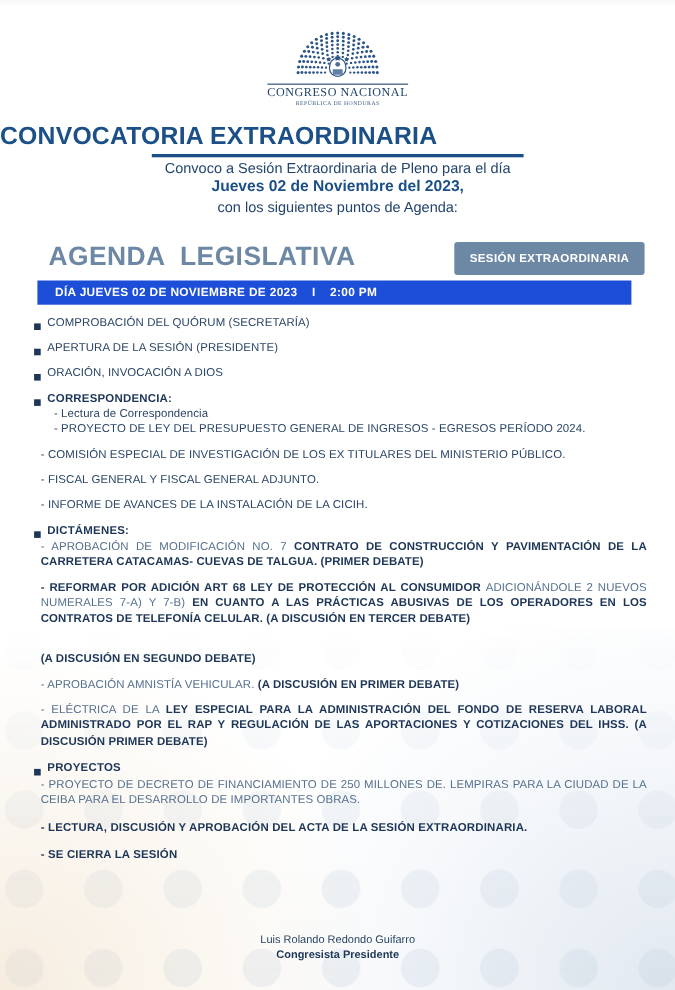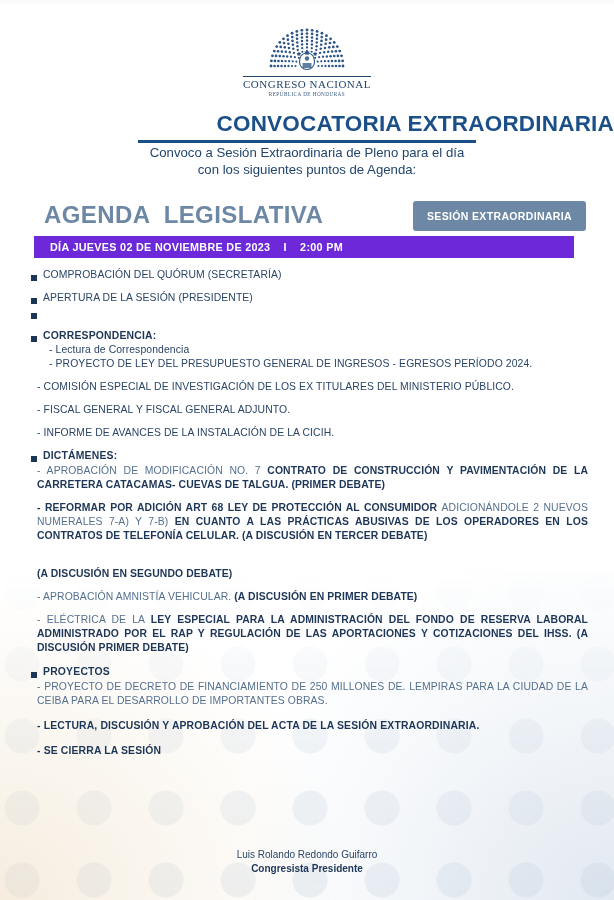--- a/index.html
+++ b/index.html
@@ -101,21 +101,21 @@
   }
   .logo-rule {
     width: 128px;
     height: 1px;
     background: #24456b;
     margin: 2px auto 0;
   }
 
   
   .main-title {
-    text-align: right;
+    text-align: left;
     font-size: 22.5px;
     font-weight: bold;
     letter-spacing: 0.2px;
     color: #1b4f87;
     margin-top: 14px;
   }
   .title-underline {
     width: 338px;
     height: 3px;
     background: #1b4f87;
@@ -154,21 +154,21 @@
     color: #ffffff;
     font-size: 10.5px;
     font-weight: bold;
     letter-spacing: 0.35px;
     padding: 9px 14px;
     border-radius: 3px;
     white-space: nowrap;
   }
   .date-bar {
     margin: 5px 40px 0 34px;
-    background: #6d28d9;
+    background: #1d4ed8;
     color: #ffffff;
     font-size: 10.8px;
     font-weight: bold;
     letter-spacing: 0.3px;
     padding: 5px 0 5px 16px;
     white-space: pre;
   }
 
   
   .agenda-body {
@@ -407,20 +407,21 @@
       <div class="logo-rule"></div>
       <div class="logo-name">CONGRESO NACIONAL</div>
       <div class="logo-sub">REPÚBLICA DE HONDURAS</div>
     </div>
 
     <div class="main-title">CONVOCATORIA EXTRAORDINARIA</div>
     <div class="title-underline"></div>
 
     <div class="subtitle">
       <div>Convoco a Sesión Extraordinaria de Pleno para el día</div>
+      <div class="b">Jueves 02 de Noviembre del 2023,</div>
       <div>con los siguientes puntos de Agenda:</div>
     </div>
 
     <div class="agenda-head">
       <div class="agenda-title">AGENDA  LEGISLATIVA</div>
       <div class="badge">SESIÓN EXTRAORDINARIA</div>
     </div>
     <div class="date-bar">DÍA JUEVES 02 DE NOVIEMBRE DE 2023    I    2:00 PM</div>
 
     <div class="agenda-body">
@@ -435,20 +436,21 @@
       <div class="item">
         <div class="bullet-line">
           <span class="sq"></span>
           <span class="bullet-text">APERTURA DE LA SESIÓN (PRESIDENTE)</span>
         </div>
       </div>
 
       <div class="item">
         <div class="bullet-line">
           <span class="sq"></span>
+          <span class="bullet-text">ORACIÓN, INVOCACIÓN A DIOS</span>
         </div>
       </div>
 
       <div class="item">
         <div class="bullet-line">
           <span class="sq"></span>
           <span class="bullet-text strong">CORRESPONDENCIA:</span>
         </div>
         <div class="sub">- Lectura de Correspondencia</div>
         <div class="sub">- PROYECTO DE LEY DEL PRESUPUESTO GENERAL DE INGRESOS - EGRESOS PERÍODO 2024.</div>

